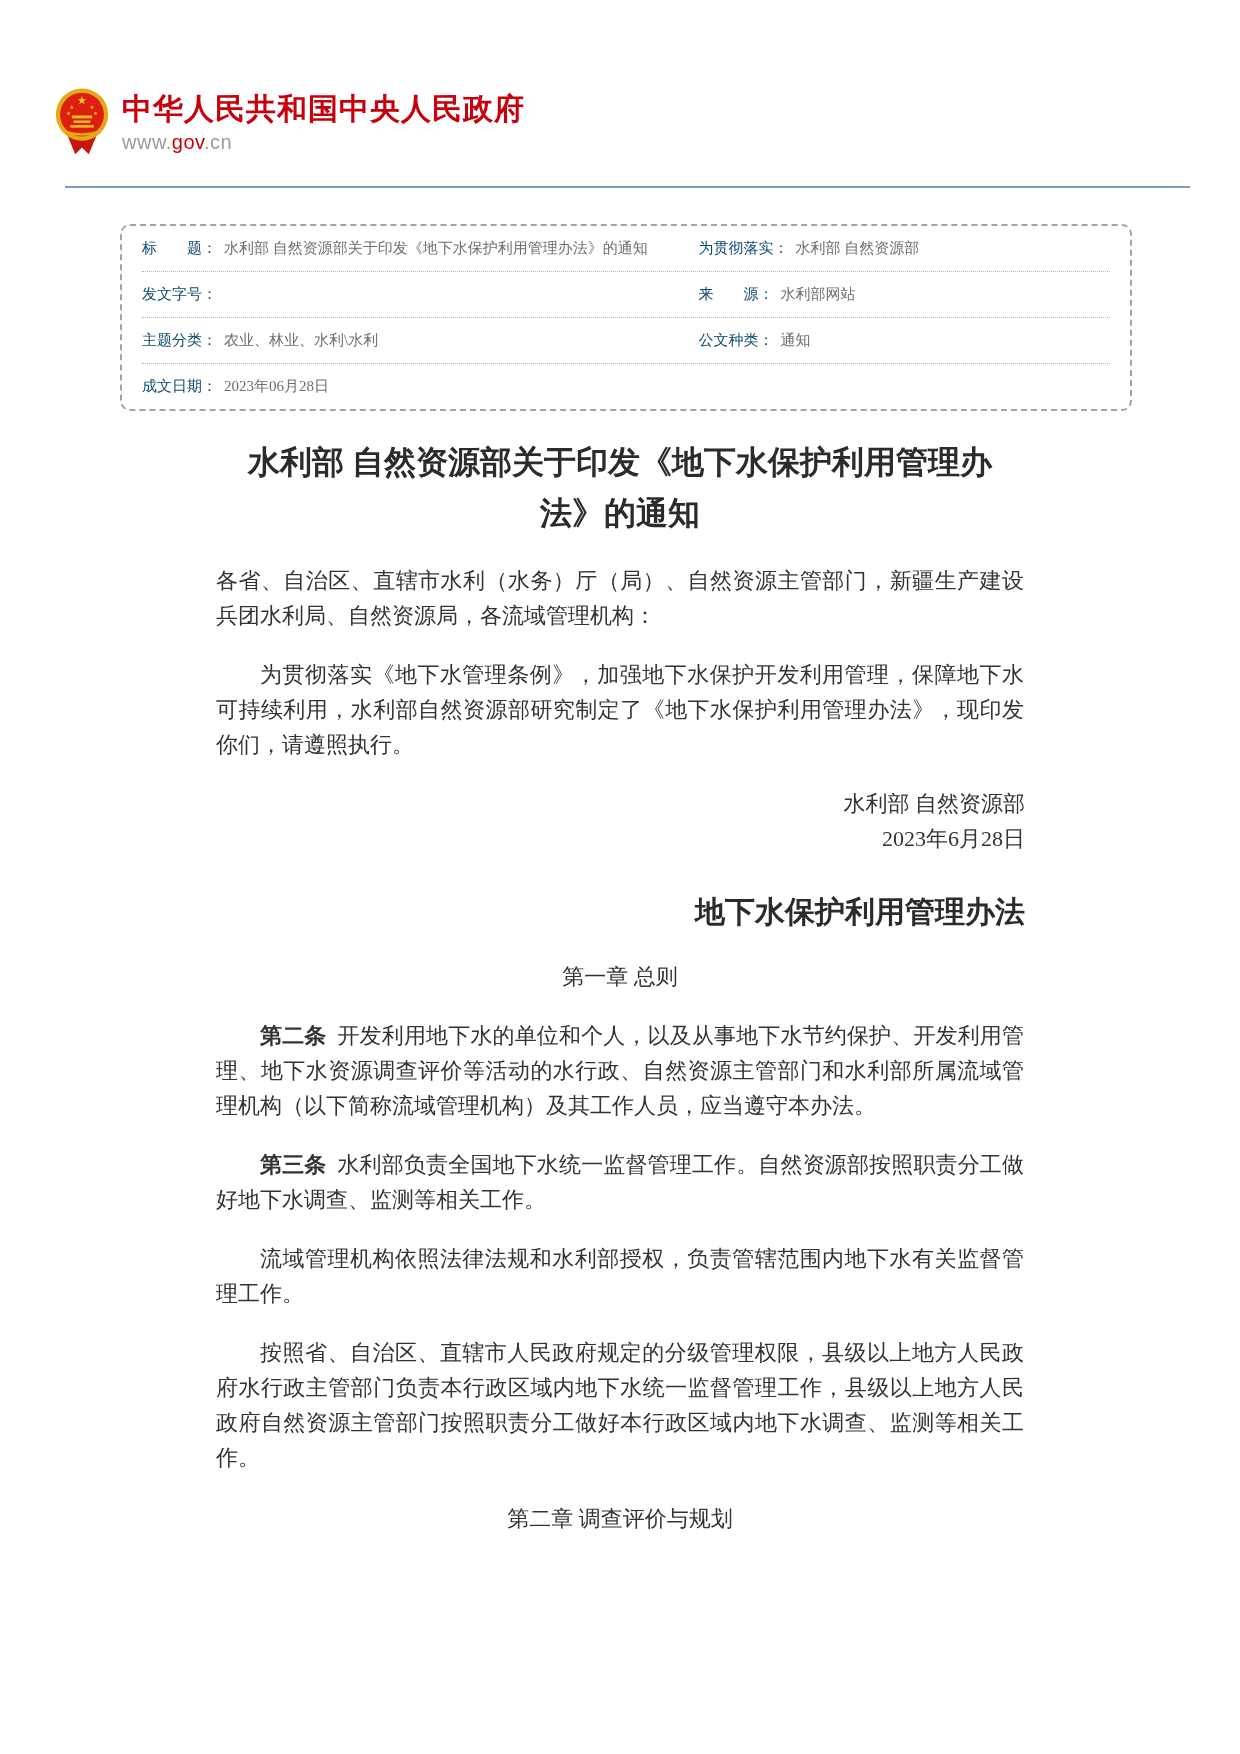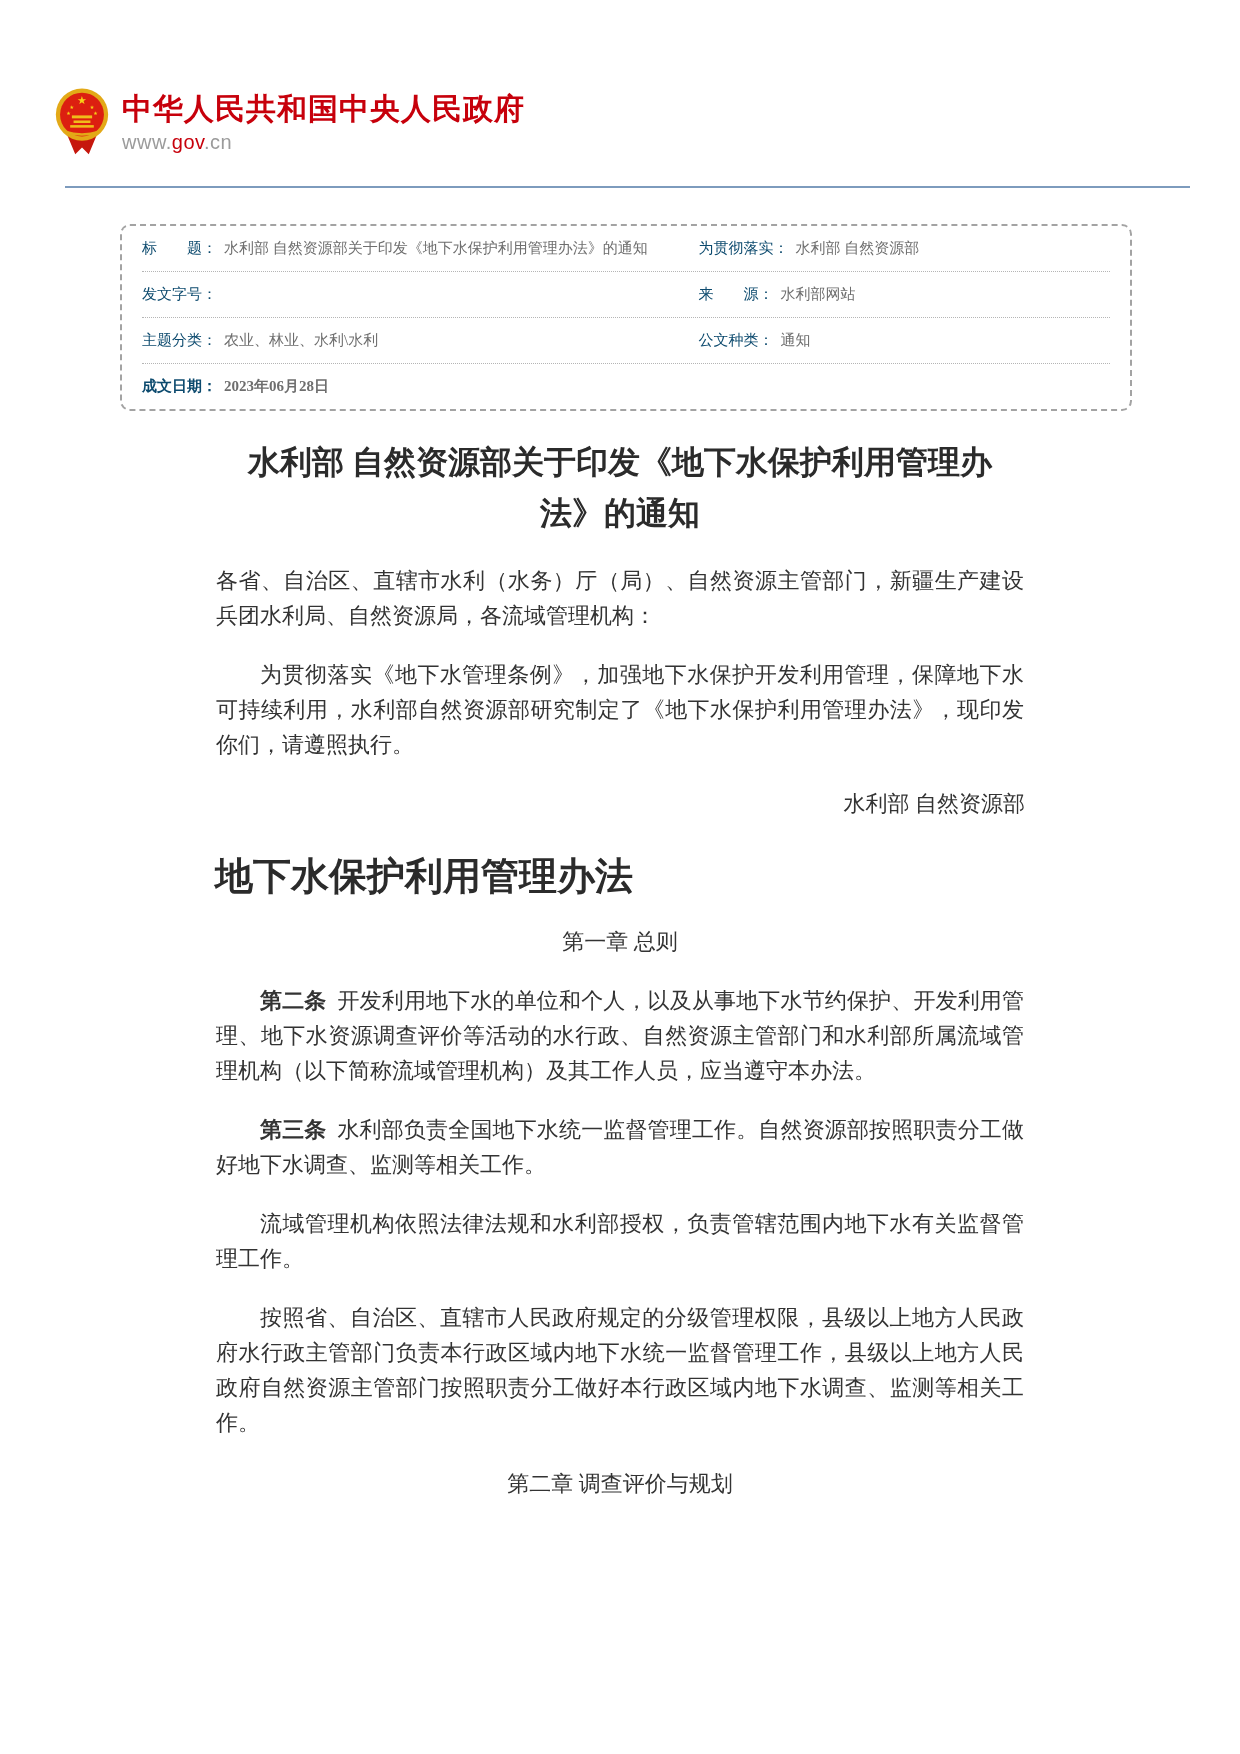--- a/index.html
+++ b/index.html
@@ -54,21 +54,21 @@
     padding: 0 20px;
     color: #6e6e6e;
     font-size: 15px;
   }
   .meta-row {
     display: flex;
     align-items: center;
     min-height: 45px;
     border-bottom: 1px dotted #b5b5b5;
   }
-  .meta-row:last-child { border-bottom: none; font-weight: bold; }
+  .meta-row:last-child { border-bottom: none; }
   .meta-cell { display: flex; align-items: baseline; }
   .meta-cell.left { flex: 0 0 57.5%; padding-right: 10px; box-sizing: border-box; }
   .meta-cell.right { flex: 1; }
   .meta-label { white-space: pre; color: #0c4a6e; }
   .meta-value { margin-left: 7px; color: #6e6e6e; }
 
   
   .doc {
     width: 810px;
     margin: 26px auto 0 auto;
@@ -86,24 +86,24 @@
     text-align: center;
   }
   .doc p { margin: 24px 1px; text-align: justify; }
   .doc p.no-indent { text-indent: 0; }
   .doc p.indent { text-indent: 2em; }
   .art-num { font-weight: bold; margin-right: 0.5em; }
   .sig-block { text-align: right; margin: 22px 0; }
   .sig-block div { line-height: 35px; }
   .reg-title {
     margin: 34px 0 0 0;
-    font-size: 38px;
+    font-size: 30px;
     font-weight: bold;
     color: #2b2b2b;
-    text-align: left;
+    text-align: right;
     line-height: 43px;
   }
   .chapter {
     margin: 26px 0 24px 0;
     text-align: center;
     line-height: 35px;
   }
 </style>
 </head>
 <body>
@@ -180,20 +180,21 @@
 
   <article class="doc">
     <h1 class="doc-title">水利部 自然资源部关于印发《地下水保护利用管理办法》的通知</h1>
 
     <p class="no-indent">各省、自治区、直辖市水利（水务）厅（局）、自然资源主管部门，新疆生产建设兵团水利局、自然资源局，各流域管理机构：</p>
 
     <p class="indent">为贯彻落实《地下水管理条例》，加强地下水保护开发利用管理，保障地下水可持续利用，水利部自然资源部研究制定了《地下水保护利用管理办法》，现印发你们，请遵照执行。</p>
 
     <div class="sig-block">
       <div>水利部 自然资源部</div>
+      <div>2023年6月28日</div>
     </div>
 
     <h2 class="reg-title">地下水保护利用管理办法</h2>
 
     <div class="chapter">第一章 总则</div>
 
 
     <p class="indent"><span class="art-num">第二条</span><span>开发利用地下水的单位和个人，以及从事地下水节约保护、开发利用管理、地下水资源调查评价等活动的水行政、自然资源主管部门和水利部所属流域管理机构（以下简称流域管理机构）及其工作人员，应当遵守本办法。</span></p>
 
     <p class="indent"><span class="art-num">第三条</span><span>水利部负责全国地下水统一监督管理工作。自然资源部按照职责分工做好地下水调查、监测等相关工作。</span></p>

